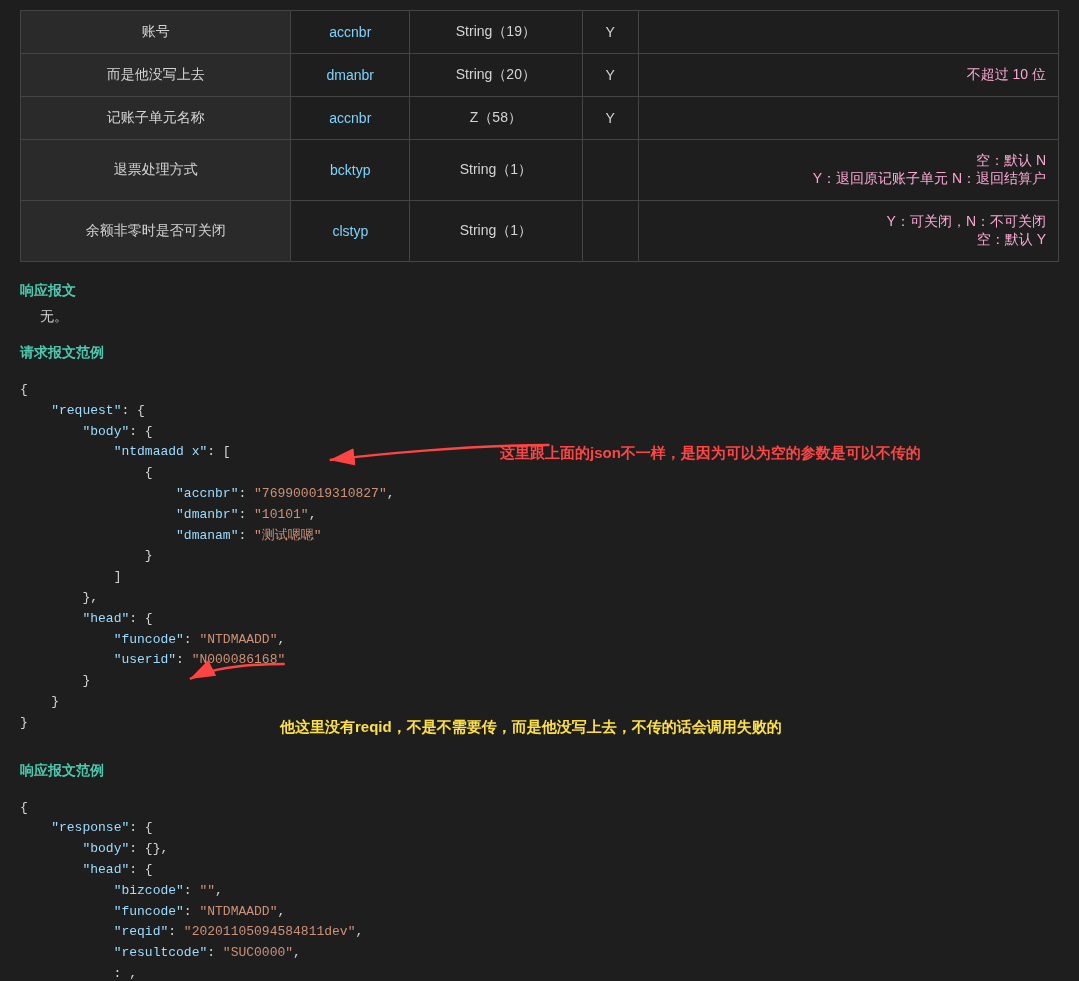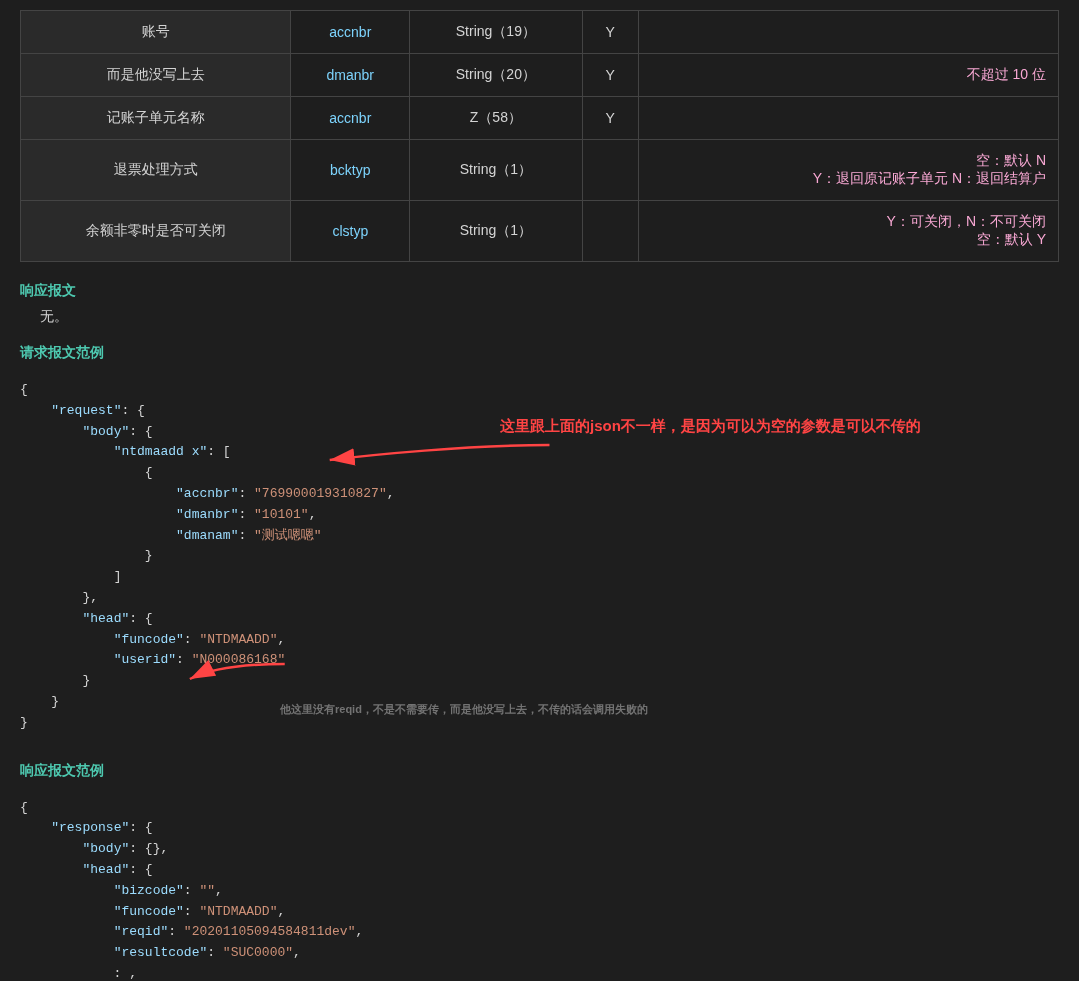--- a/index.html
+++ b/index.html
@@ -81,32 +81,32 @@
 
     .code-block .key { color: #9cdcfe; }
     .code-block .string { color: #ce9178; }
     .code-block .bracket { color: #d4d4d4; }
 
     .annotation-text {
       color: #ff4444;
       font-size: 15px;
       font-weight: bold;
       position: absolute;
-      top: 45px;
+      top: 72px;
       left: 480px;
       width: 500px;
       line-height: 1.5;
     }
 
     .annotation-text2 {
-      color: #737373;
-      font-size: 11px;
+      color: #fde047;
+      font-size: 15px;
       font-weight: bold;
       position: absolute;
-      bottom: 26px;
+      bottom: 5px;
       left: 260px;
       width: 700px;
       line-height: 1.5;
     }
 
     
     .arrow-overlay {
       position: absolute;
       top: 0;
       left: 0;

